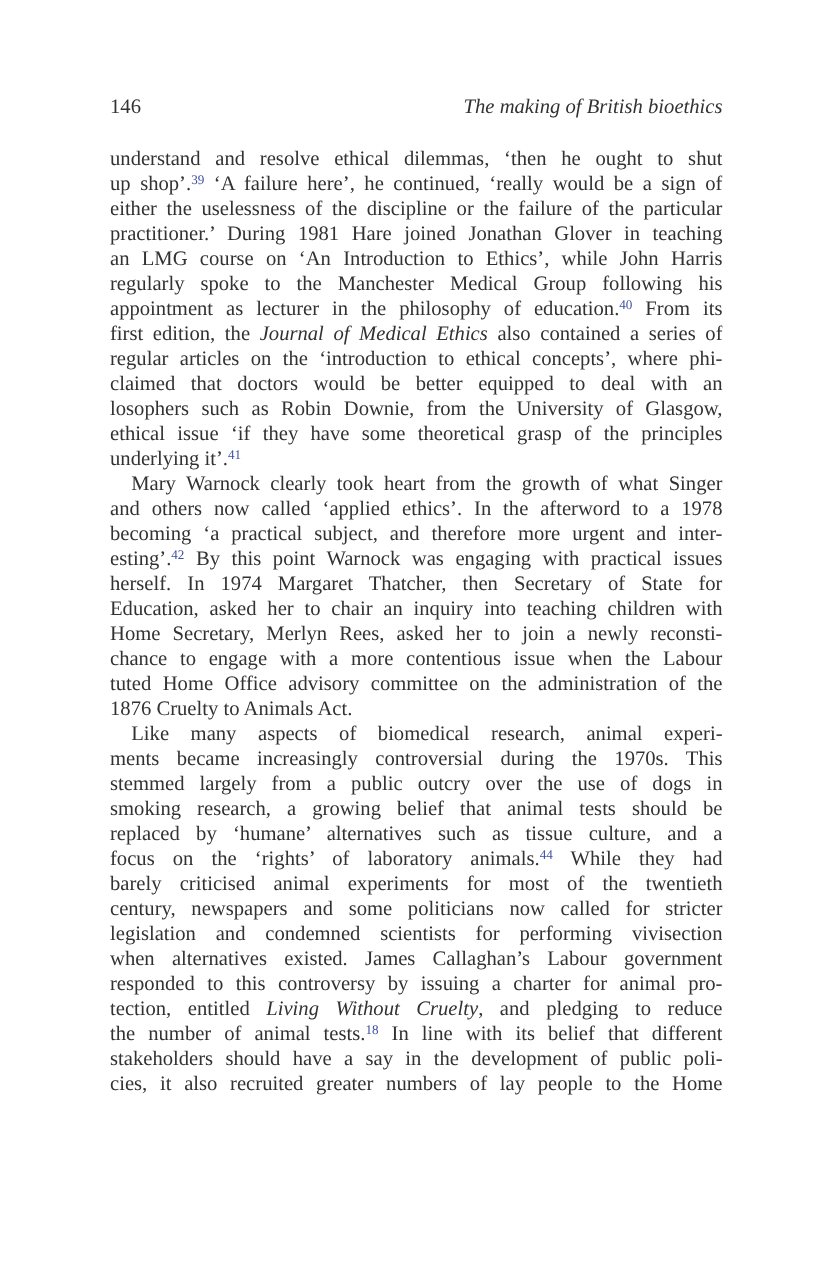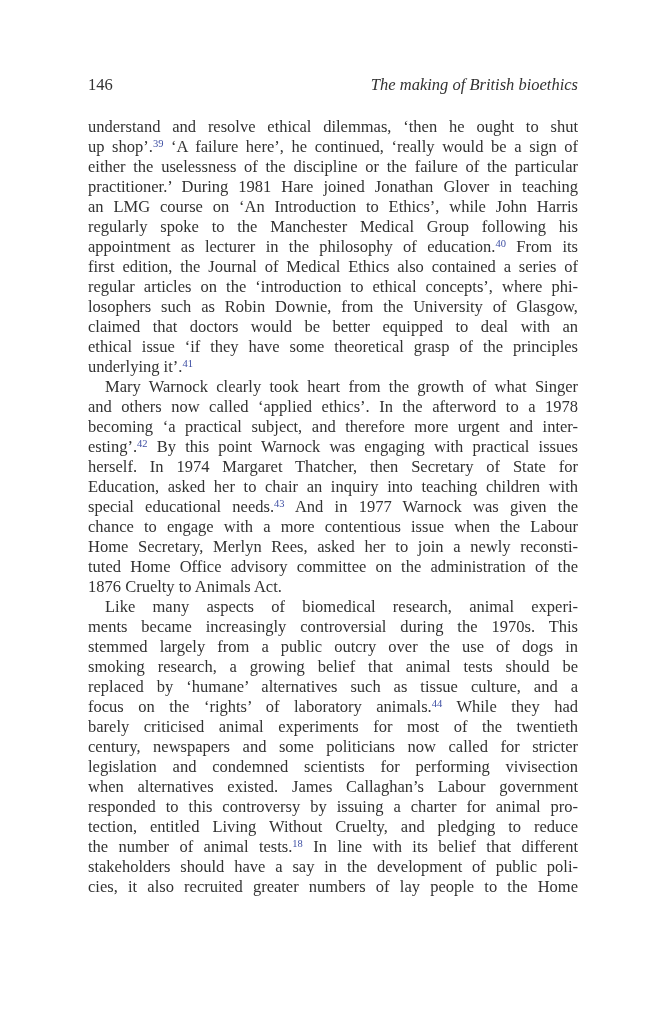--- a/index.html
+++ b/index.html
@@ -45,21 +45,21 @@
     text-align-last: justify;
     -moz-text-align-last: justify;
     overflow: hidden;
   }
   .line.noj {
     text-align: right;
     text-align-last: left;
     -moz-text-align-last: left;
   }
   .line.ind { padding-left: 17px; font-family: Liberation Serif, serif; }
-  .i { }
+  .i { font-style: italic; }
   .sup {
     color: #3e4fa3;
     font-size: 10.5px;
     line-height: 0;
     position: relative;
     top: -5.5px;
   }
 </style>
 </head>
 <body>
@@ -72,33 +72,32 @@
   <div class="body-col">
       <div class="line"><span>understand and resolve ethical dilemmas, ‘then he ought to shut</span></div>
       <div class="line"><span>up shop’.</span><span class="sup">39</span><span> ‘A failure here’, he continued, ‘really would be a sign of</span></div>
       <div class="line"><span>either the uselessness of the discipline or the failure of the particular</span></div>
       <div class="line"><span>practitioner.’ During 1981 Hare joined Jonathan Glover in teaching</span></div>
       <div class="line"><span>an LMG course on ‘An Introduction to Ethics’, while John Harris</span></div>
       <div class="line"><span>regularly spoke to the Manchester Medical Group following his</span></div>
       <div class="line"><span>appointment as lecturer in the philosophy of education.</span><span class="sup">40</span><span> From its</span></div>
       <div class="line"><span>first edition, the </span><span class="i">Journal of Medical Ethics</span><span> also contained a series of</span></div>
       <div class="line"><span>regular articles on the ‘introduction to ethical concepts’, where phi-</span></div>
+      <div class="line"><span>claimed that doctors would be better equipped to deal with an</span></div>
       <div class="line"><span>losophers such as Robin Downie, from the University of Glasgow,</span></div>
-      <div class="line"><span>claimed that doctors would be better equipped to deal with an</span></div>
       <div class="line"><span>ethical issue ‘if they have some theoretical grasp of the principles</span></div>
       <div class="line noj"><span>underlying it’.</span><span class="sup">41</span></div>
       <div class="line ind"><span>Mary Warnock clearly took heart from the growth of what Singer</span></div>
       <div class="line"><span>and others now called ‘applied ethics’. In the afterword to a 1978</span></div>
       <div class="line"><span>becoming ‘a practical subject, and therefore more urgent and inter-</span></div>
       <div class="line"><span>esting’.</span><span class="sup">42</span><span> By this point Warnock was engaging with practical issues</span></div>
       <div class="line"><span>herself. In 1974 Margaret Thatcher, then Secretary of State for</span></div>
       <div class="line"><span>Education, asked her to chair an inquiry into teaching children with</span></div>
-      <div class="line"><span>special educational needs.</span><span class="sup">43</span><span> And in 1977 Warnock was given the</span></div>
+      <div class="line"><span>Home Secretary, Merlyn Rees, asked her to join a newly reconsti-</span></div>
       <div class="line"><span>chance to engage with a more contentious issue when the Labour</span></div>
-      <div class="line"><span>Home Secretary, Merlyn Rees, asked her to join a newly reconsti-</span></div>
       <div class="line"><span>tuted Home Office advisory committee on the administration of the</span></div>
       <div class="line noj"><span>1876 Cruelty to Animals Act.</span></div>
       <div class="line ind"><span>Like many aspects of biomedical research, animal experi-</span></div>
       <div class="line"><span>ments became increasingly controversial during the 1970s. This</span></div>
       <div class="line"><span>stemmed largely from a public outcry over the use of dogs in</span></div>
       <div class="line"><span>smoking research, a growing belief that animal tests should be</span></div>
       <div class="line"><span>replaced by ‘humane’ alternatives such as tissue culture, and a</span></div>
       <div class="line"><span>focus on the ‘rights’ of laboratory animals.</span><span class="sup">44</span><span> While they had</span></div>
       <div class="line"><span>barely criticised animal experiments for most of the twentieth</span></div>
       <div class="line"><span>century, newspapers and some politicians now called for stricter</span></div>

